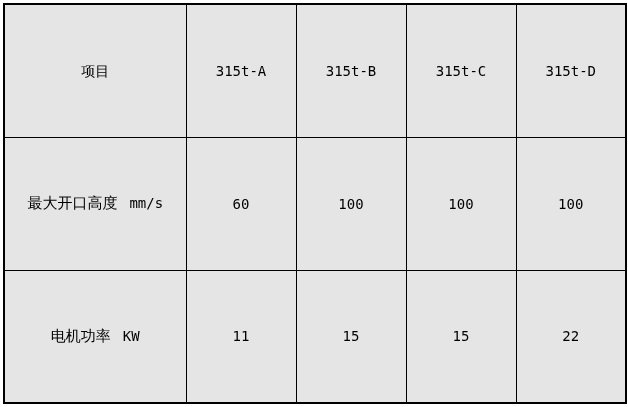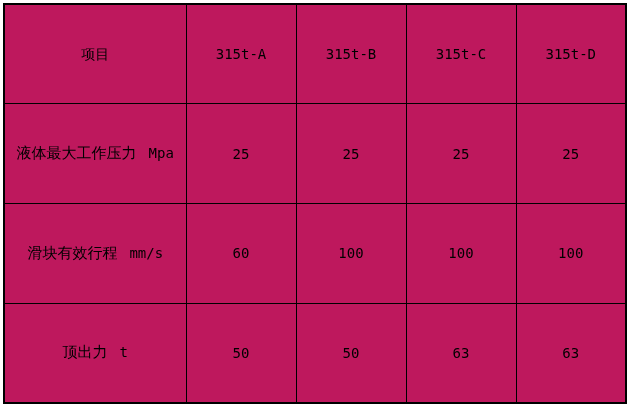--- a/index.html
+++ b/index.html
@@ -14,21 +14,21 @@
     font-family: "DejaVu Sans Mono", "Liberation Mono", monospace;
     color: #000000;
   }
   table.spec {
     border-collapse: collapse;
     table-layout: fixed;
     width: 622px;
     height: 401px;
     margin: 3px;
     border: 2px solid #000000;
-    background: #be185d;
+    background: #e5e5e5;
   }
   table.spec td, table.spec th {
     border: 1px solid #000000;
     text-align: center;
     vertical-align: middle;
     padding: 0 2px;
     font-weight: normal;
     font-size: 14px;
     line-height: 1;
     overflow: hidden;
@@ -54,45 +54,38 @@
   </colgroup>
   <tbody>
     <tr>
       <th class="hdr">项目</th>
       <th class="hdr">315t-A</th>
       <th class="hdr">315t-B</th>
       <th class="hdr">315t-C</th>
       <th class="hdr">315t-D</th>
     </tr>
 
-    <tr>
-      <td><span class="label-cn">液体最大工作压力</span><span class="unit">Mpa</span></td>
-      <td>25</td>
-      <td>25</td>
-      <td>25</td>
-      <td>25</td>
-    </tr>
 
 
 
 
     <tr>
-      <td><span class="label-cn">滑块有效行程</span><span class="unit">mm/s</span></td>
+      <td><span class="label-cn">最大开口高度</span><span class="unit">mm/s</span></td>
       <td>60</td>
       <td>100</td>
       <td>100</td>
       <td>100</td>
     </tr>
 
 
 
+    <tr>
+      <td><span class="label-cn">电机功率</span><span class="unit">KW</span></td>
+      <td>11</td>
+      <td>15</td>
+      <td>15</td>
+      <td>22</td>
+    </tr>
 
 
-    <tr>
-      <td><span class="label-cn">顶出力</span><span class="unit">t</span></td>
-      <td>50</td>
-      <td>50</td>
-      <td>63</td>
-      <td>63</td>
-    </tr>
 
   </tbody>
 </table>
 
 </body></html>

